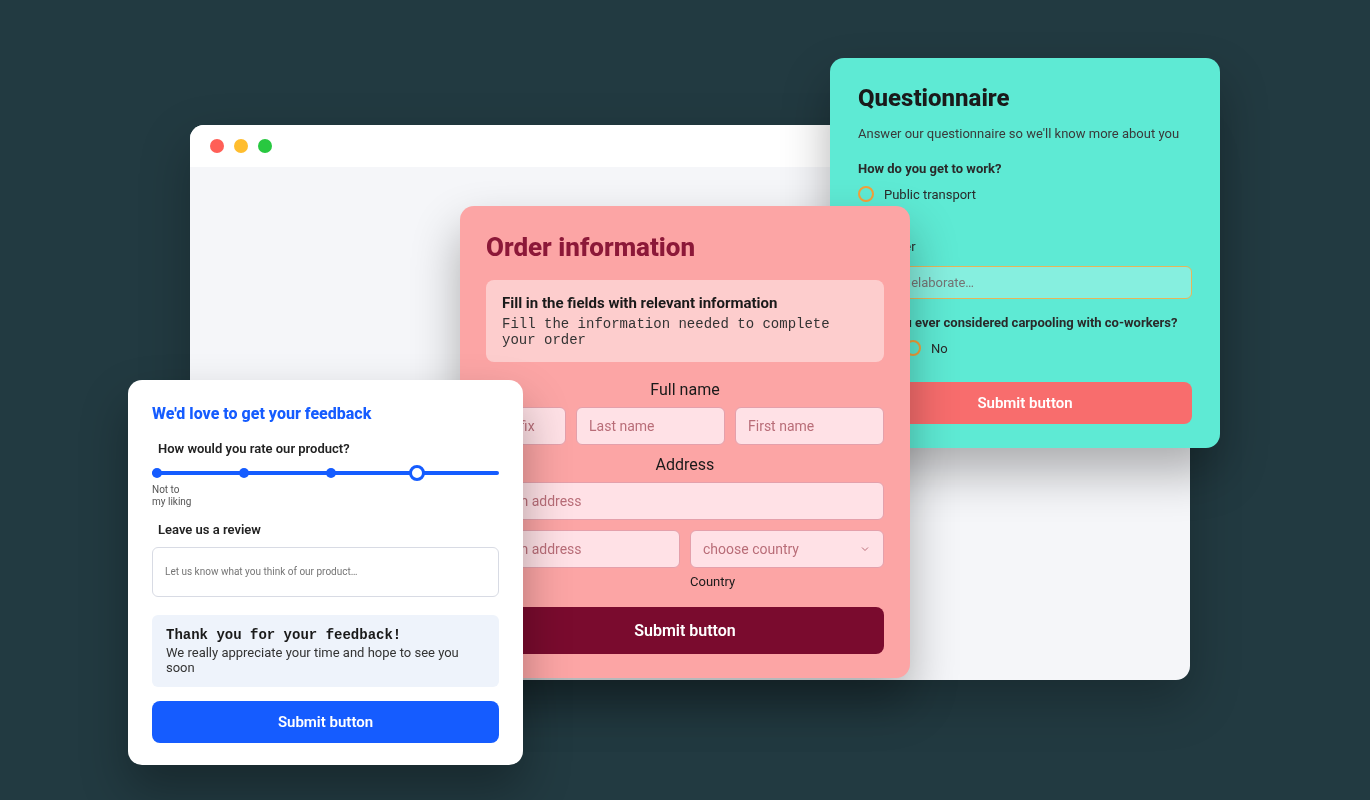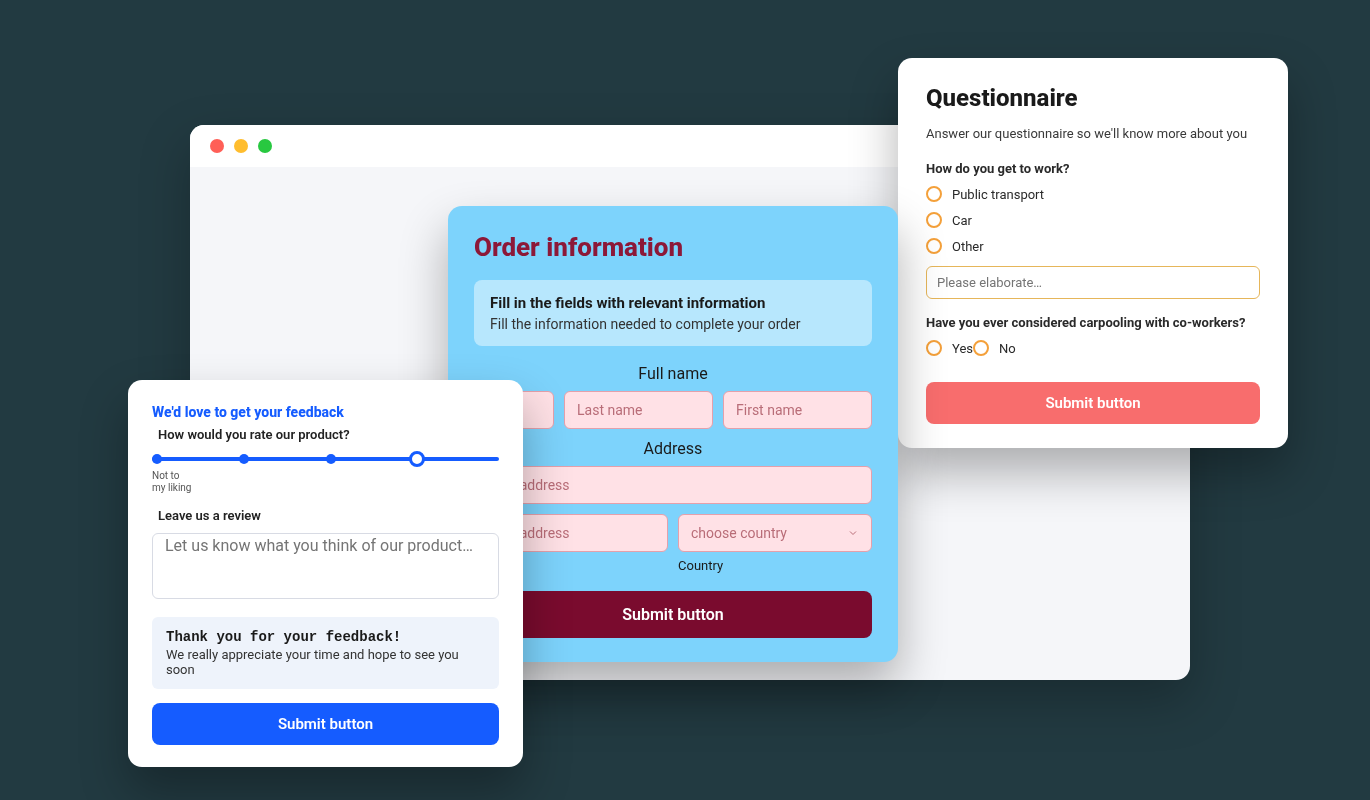--- a/index.html
+++ b/index.html
@@ -26,24 +26,24 @@
   gap: 10px;
 }
 .tl-dot { width: 14px; height: 14px; border-radius: 50%; }
 .tl-red { background: #ff5f57; }
 .tl-yellow { background: #ffbd2e; }
 .tl-green { background: #28c840; }
 
 
 .card-q {
   position: absolute;
-  left: 898px;
+  left: 830px;
   top: 58px;
   width: 390px;
-  background: #ffffff;
+  background: #5eead4;
   border-radius: 14px;
   padding: 26px 28px 24px;
   box-shadow: 0 24px 48px rgba(0,0,0,0.3);
 }
 .card-q h2 { font-size: 24px; font-weight: 800; color: #1a1a1a; margin-bottom: 14px; }
 .card-q .sub1 { font-size: 15px; font-weight: 700; color: #2a2a2a; margin-bottom: 5px; }
 .card-q .sub2 { font-size: 13px; color: #3a3a3a; margin-bottom: 20px; }
 .card-q .qlabel { font-size: 13px; font-weight: 700; color: #2a2a2a; margin-bottom: 10px; }
 .card-q .radio-row { display: flex; align-items: center; gap: 10px; margin-bottom: 10px; font-size: 13px; color: #2a2a2a; }
 .card-q .radio { width: 16px; height: 16px; border: 2px solid #f4a03a; border-radius: 50%; display: inline-block; }
@@ -54,34 +54,34 @@
 }
 .card-q .inline-radios { display: flex; margin-bottom: 16px; }
 .card-q .submit {
   width: 100%; background: #f86d6d; color: #fff; border: none;
   border-radius: 8px; padding: 12px; font-size: 15px; font-weight: 600; cursor: pointer;
 }
 
 
 .card-o {
   position: absolute;
-  left: 448px;
+  left: 460px;
   top: 206px;
   width: 450px;
-  background: #7dd3fc;
+  background: #fca5a5;
   border-radius: 14px;
   padding: 26px 26px 24px;
   box-shadow: 0 24px 48px rgba(0,0,0,0.3);
 }
 .card-o h2 { font-size: 26px; font-weight: 800; color: #8c1838; margin-bottom: 18px; }
 .card-o .intro {
   background: rgba(255,255,255,0.45); border-radius: 8px; padding: 14px 16px; margin-bottom: 18px;
 }
 .card-o .intro .t1 { font-size: 15px; font-weight: 700; color: #1a1a1a; margin-bottom: 4px; }
-.card-o .intro .t2 { font-size: 14px; color: #333; }
+.card-o .intro .t2 { font-size: 14px; color: #333; font-family: Liberation Mono, monospace; }
 .card-o .flabel { font-size: 16px; color: #1a1a1a; margin-bottom: 8px; margin-top: 6px; text-align: center; }
 .card-o .row { display: flex; gap: 10px; margin-bottom: 10px; }
 .card-o input, .card-o .select {
   border: 1px solid #e4a0ab; background: #ffe1e6; border-radius: 6px;
   padding: 10px 12px; font-size: 14px; color: #9a4f5a; flex: 1; width: 100%;
 }
 .card-o input::placeholder { color: #b96d78; }
 .card-o .select { display: flex; align-items: center; justify-content: space-between; color: #b96d78; cursor: pointer; }
 .card-o .chev { width: 12px; height: 12px; }
 .card-o .row-cc { display: flex; gap: 10px; }
@@ -97,30 +97,30 @@
 .card-f {
   position: absolute;
   left: 128px;
   top: 380px;
   width: 395px;
   background: #fff;
   border-radius: 14px;
   padding: 24px 24px 22px;
   box-shadow: 0 24px 48px rgba(0,0,0,0.3);
 }
-.card-f h2 { font-size: 14px; font-weight: 800; color: #155cff; margin-bottom: 7px; white-space: nowrap; }
+.card-f h2 { font-size: 16px; font-weight: 800; color: #155cff; margin-bottom: 18px; white-space: nowrap; }
 .card-f .qlabel { font-size: 13px; font-weight: 600; color: #222; margin-bottom: 10px; padding-left: 6px; }
 .card-f .slider { position: relative; height: 14px; margin: 6px 0 4px; }
 .card-f .track { position: absolute; left: 0; right: 0; top: 5px; height: 4px; background: #155cff; border-radius: 2px; }
 .card-f .tick { position: absolute; top: 2px; width: 10px; height: 10px; background: #155cff; border-radius: 50%; }
 .card-f .thumb { position: absolute; top: -1px; width: 16px; height: 16px; background: #fff; border: 3px solid #155cff; border-radius: 50%; }
 .card-f .hint { font-size: 10px; color: #555; line-height: 1.2; margin-bottom: 14px; }
 .card-f .ta {
   border: 1px solid #d8dbe4; border-radius: 6px; width: 100%;
-  padding: 2px 12px; font-size: 16px; color: #9aa0ae; height: 66px; margin-bottom: 14px; resize: none;
+  padding: 18px 12px; font-size: 10px; color: #9aa0ae; height: 50px; margin-bottom: 14px; resize: none;
 }
 .card-f .thanks {
   background: #eef3fb; border-radius: 6px; padding: 12px 14px; margin-bottom: 14px;
 }
 .card-f .thanks .t1 { font-size: 14px; font-weight: 700; color: #1a1a1a; margin-bottom: 2px; font-family: Liberation Mono, monospace; }
 .card-f .thanks .t2 { font-size: 13px; color: #333; }
 .card-f .submit {
   width: 100%; background: #155cff; color: #fff; border: none;
   border-radius: 8px; padding: 12px; font-size: 15px; font-weight: 600; cursor: pointer;
 }

